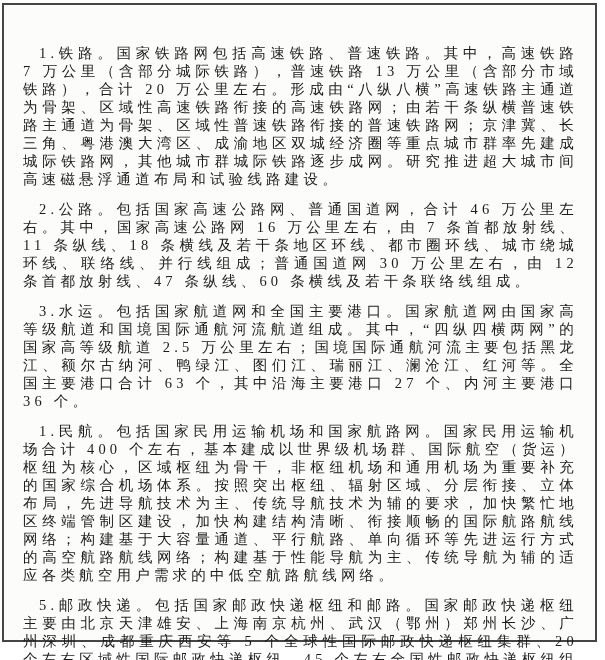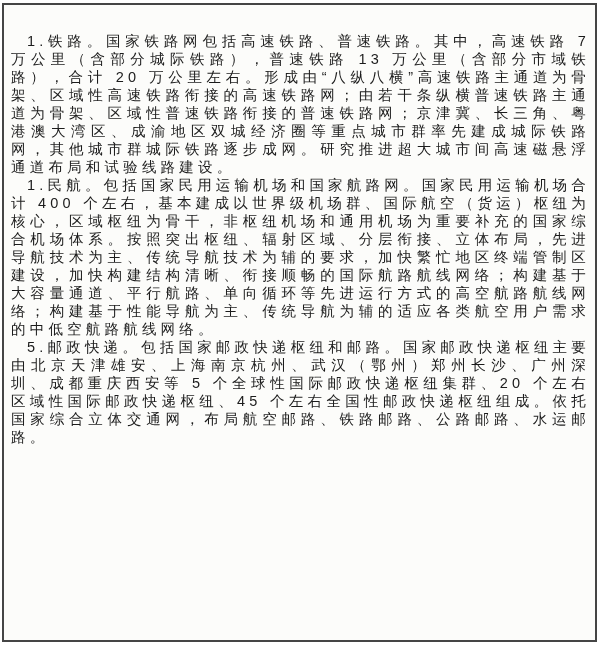--- a/index.html
+++ b/index.html
@@ -35,34 +35,36 @@
     font-family: "Liberation Sans", "DejaVu Sans", sans-serif;
     font-weight: 700;
     font-size: 16px;
     letter-spacing: 3.5px;
     text-align: center;
     color: var(--title_color);
     margin: 0 0 25px 0;
     white-space: nowrap;
   }
   .column-content p {
-    font-family: Liberation Sans, sans-serif;
+    font-family: Liberation Serif, serif;
     font-size: 14.5px;
     line-height: 18px;
     letter-spacing: 4.2px;
     color: var(--text);
     text-align: justify;
     text-justify: inter-character;
     text-indent: 16px;
-    margin: 0;
+    margin: 12px;
     word-break: break-all;
   }
 </style>
 </head>
 <body>
 
 <div class="column-box">
   <div class="column-content">
     <p>1.铁路。国家铁路网包括高速铁路、普速铁路。其中，高速铁路 7 万公里（含部分城际铁路），普速铁路 13 万公里（含部分市域铁路），合计 20 万公里左右。形成由“八纵八横”高速铁路主通道为骨架、区域性高速铁路衔接的高速铁路网；由若干条纵横普速铁路主通道为骨架、区域性普速铁路衔接的普速铁路网；京津冀、长三角、粤港澳大湾区、成渝地区双城经济圈等重点城市群率先建成城际铁路网，其他城市群城际铁路逐步成网。研究推进超大城市间高速磁悬浮通道布局和试验线路建设。</p>
+    <p>2.公路。包括国家高速公路网、普通国道网，合计 46 万公里左右。其中，国家高速公路网 16 万公里左右，由 7 条首都放射线、11 条纵线、18 条横线及若干条地区环线、都市圈环线、城市绕城环线、联络线、并行线组成；普通国道网 30 万公里左右，由 12 条首都放射线、47 条纵线、60 条横线及若干条联络线组成。</p>
+    <p>3.水运。包括国家航道网和全国主要港口。国家航道网由国家高等级航道和国境国际通航河流航道组成。其中，“四纵四横两网”的国家高等级航道 2.5 万公里左右；国境国际通航河流主要包括黑龙江、额尔古纳河、鸭绿江、图们江、瑞丽江、澜沧江、红河等。全国主要港口合计 63 个，其中沿海主要港口 27 个、内河主要港口 36 个。</p>
     <p>1.民航。包括国家民用运输机场和国家航路网。国家民用运输机场合计 400 个左右，基本建成以世界级机场群、国际航空（货运）枢纽为核心，区域枢纽为骨干，非枢纽机场和通用机场为重要补充的国家综合机场体系。按照突出枢纽、辐射区域、分层衔接、立体布局，先进导航技术为主、传统导航技术为辅的要求，加快繁忙地区终端管制区建设，加快构建结构清晰、衔接顺畅的国际航路航线网络；构建基于大容量通道、平行航路、单向循环等先进运行方式的高空航路航线网络；构建基于性能导航为主、传统导航为辅的适应各类航空用户需求的中低空航路航线网络。</p>
     <p>5.邮政快递。包括国家邮政快递枢纽和邮路。国家邮政快递枢纽主要由北京天津雄安、上海南京杭州、武汉（鄂州）郑州长沙、广州深圳、成都重庆西安等 5 个全球性国际邮政快递枢纽集群、20 个左右区域性国际邮政快递枢纽、45 个左右全国性邮政快递枢纽组成。依托国家综合立体交通网，布局航空邮路、铁路邮路、公路邮路、水运邮路。</p>
   </div>
 </div>
 
 </body></html>

